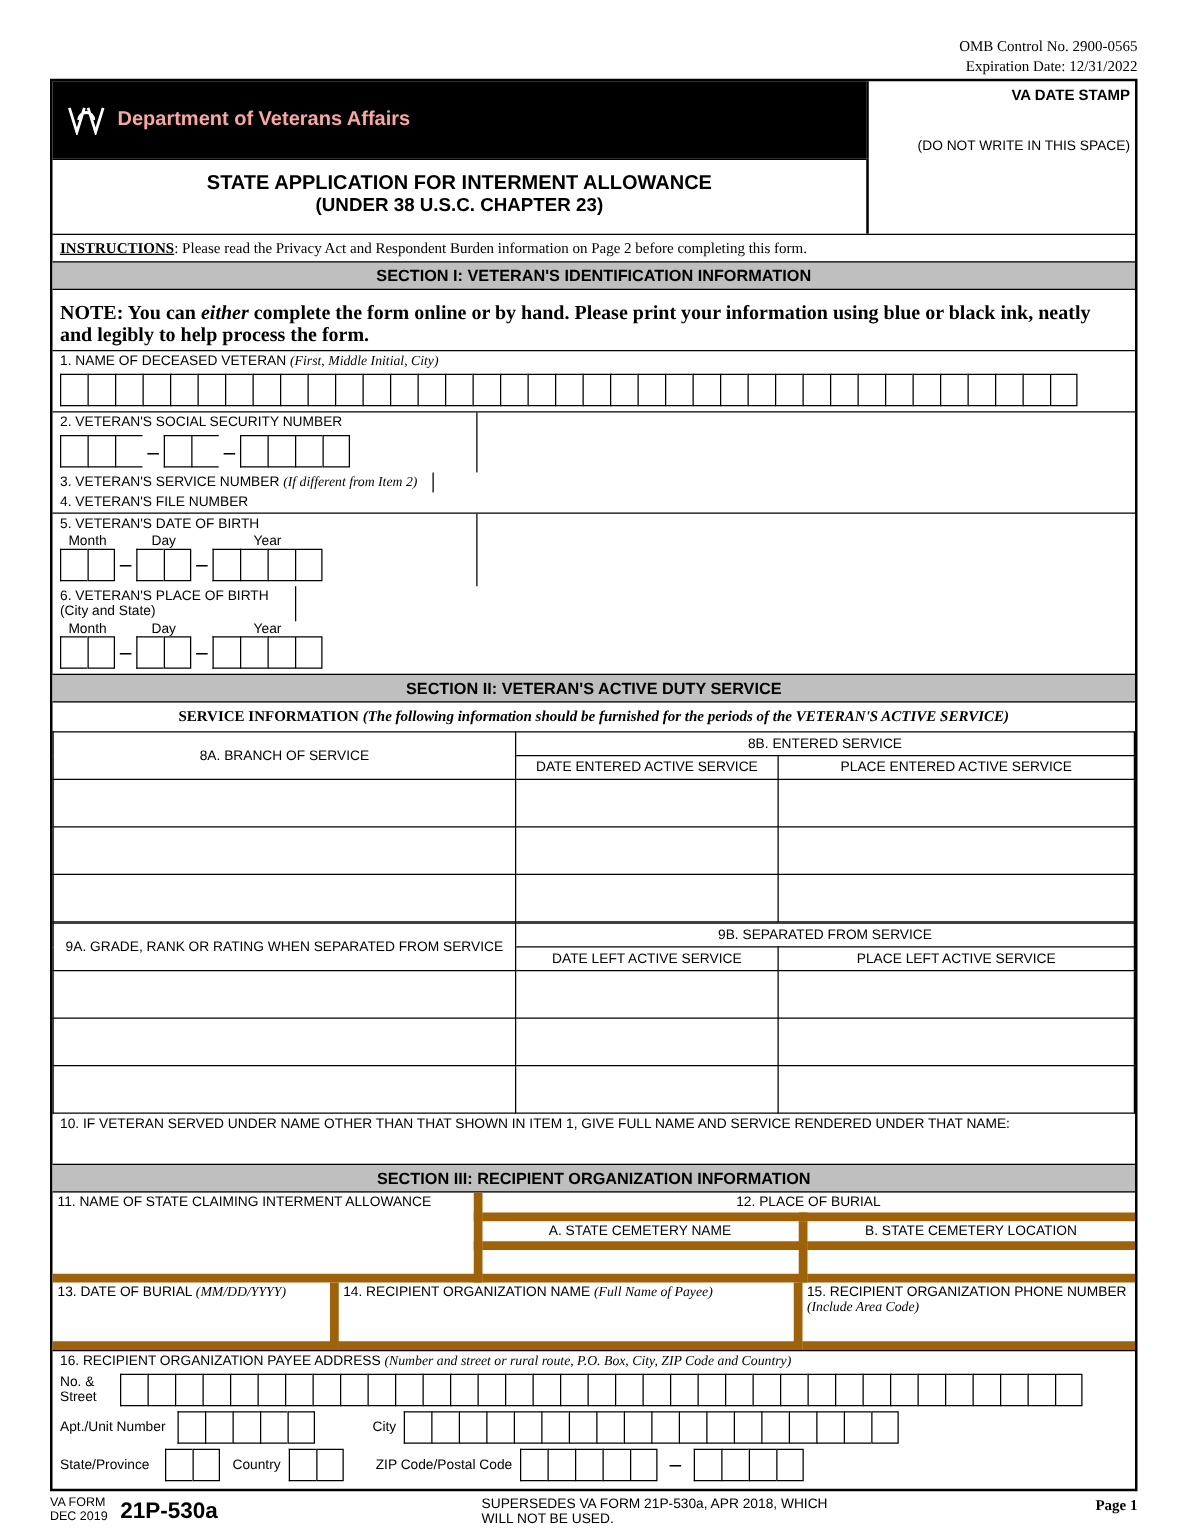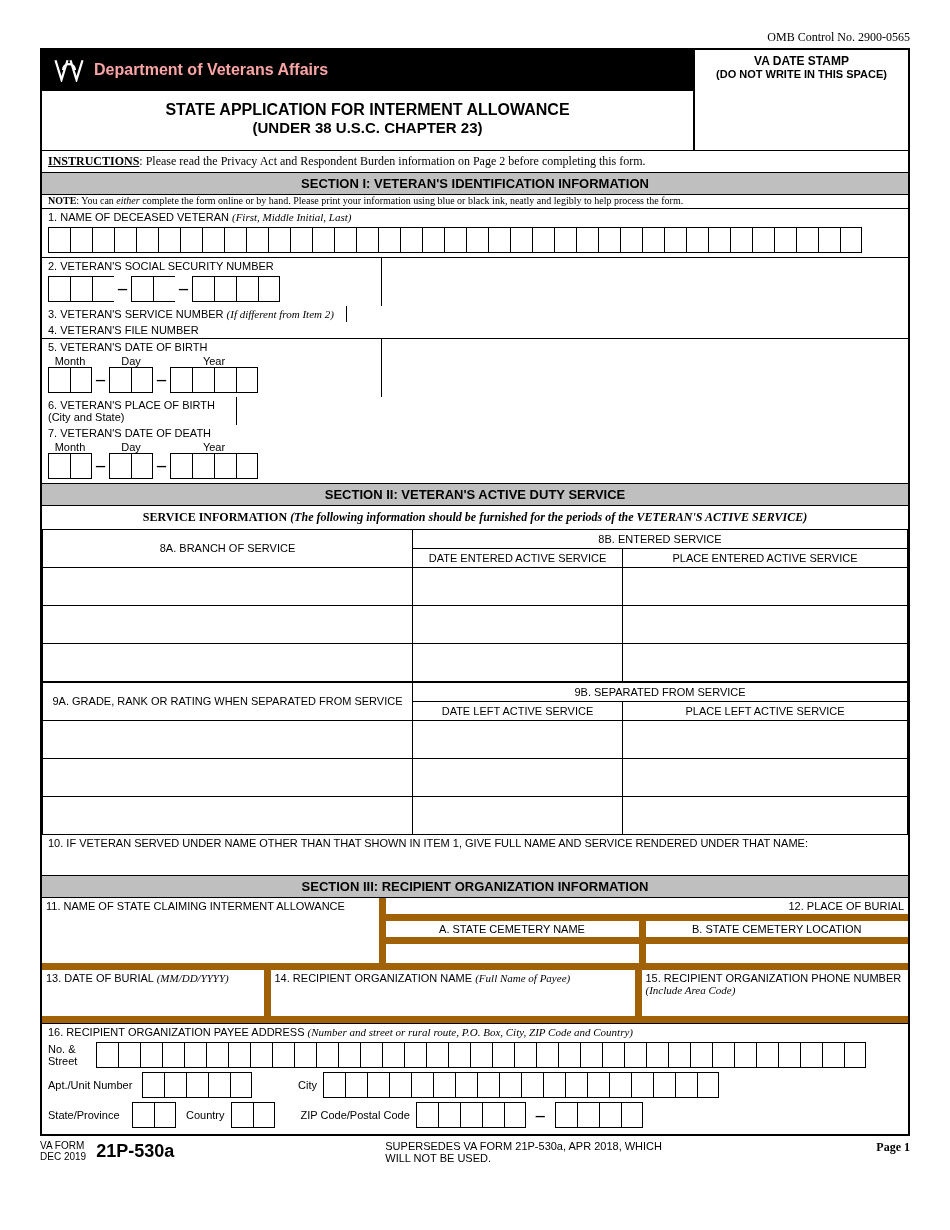--- a/index.html
+++ b/index.html
@@ -4,31 +4,31 @@
 <style>
 * { box-sizing: border-box; margin: 0; padding: 0; }
 body { font-family: "Times New Roman", serif; font-size: 12px; background: #fff; }
 .page { width: 950px; margin: 0 auto; padding: 30px 40px; }
 .omb { text-align: right; font-size: 12px; line-height: 1.3; margin-bottom: 2px; }
 .main-border { border: 2px solid #000; }
 .header-row { display: flex; }
 .dept-bar { background: #000; color: #fca5a5; flex: 1; display: flex; align-items: center; padding: 8px 12px; }
 .va-logo { width: 30px; height: 24px; margin-right: 10px; }
 .dept-bar span { font-weight: bold; font-size: 16px; font-family: Arial, sans-serif; }
-.date-stamp { width: 215px; border-left: 2px solid #000; text-align: center; padding: 4px; font-family: Arial, sans-serif; }
+.date-stamp { width: 215px; border-left: 2px solid #000; text-align: right; padding: 4px; font-family: Arial, sans-serif; }
 .date-stamp .t1 { font-weight: bold; font-size: 12px; }
-.date-stamp .t2 { font-weight: bold; font-size: 11px; }
+.date-stamp .t2 { font-weight: normal; font-size: 11px; margin-top: 28px; }
 .title-row { display: flex; }
 .title-block { flex: 1; text-align: center; padding: 10px 0; border-top: 1px solid #000; }
 .title-block .t1 { font-weight: bold; font-size: 16px; font-family: Arial, sans-serif; }
 .title-block .t2 { font-weight: bold; font-size: 15px; font-family: Arial, sans-serif; }
 .date-stamp-space { width: 215px; border-left: 2px solid #000; height: 60px; }
 .instructions { border-top: 1px solid #000; padding: 3px 6px; font-size: 12px; }
 .section-hdr { background: #bfbfbf; text-align: center; font-weight: bold; font-family: Arial, sans-serif; font-size: 13px; padding: 3px 0; border-top: 1px solid #000; border-bottom: 1px solid #000; }
-.note { padding: 0 6px 2px; font-size: 10px; }
+.note { padding: 10px 6px 2px; font-size: 16px; font-weight: bold; }
 .field-label { font-size: 11px; font-family: Arial, sans-serif; padding: 2px 6px 2px 6px; }
 .italic { font-style: italic; font-family: "Times New Roman", serif; }
 .row { display: flex; border-top: 1px solid #000; flex-direction: column; }
 .cell { border-right: 1px solid #000; }
 .cell:last-child { border-right: none; }
 .boxes { display: flex; padding: 2px 6px 4px; gap: 0; }
 .box { width: 22px; height: 26px; border: 1px solid #000; border-right: none; background: #fff; }
 .box:last-child { border-right: 1px solid #000; }
 .dash { display: flex; align-items: center; font-weight: bold; font-size: 18px; padding: 0 4px; }
 .mdY { display: flex; align-items: flex-start; padding: 0 6px 4px; }
@@ -49,20 +49,21 @@
 .footer .r { text-align: right; font-weight: bold; }
 .bt { border-top: 1px solid #000; }
 .no-bt th, .no-bt td { border-top: none; }
 </style>
 </head>
 <body>
 <div class="page">
 
 <div class="omb">
   <div>OMB Control No. 2900-0565</div>
+  <div>Expiration Date: 12/31/2022</div>
 </div>
 
 <div class="main-border">
   <div class="header-row">
     <div class="dept-bar">
       <svg class="va-logo" viewBox="0 0 40 30">
         <path d="M2 2 L10 28 L18 2 M12 15 A8 8 0 0 1 28 15 M22 2 L30 28 L38 2" stroke="#fff" stroke-width="3" fill="none"></path>
       </svg>
       <span>Department of Veterans Affairs</span>
     </div>
@@ -81,21 +82,21 @@
   <div class="instructions bt">
     <b><u>INSTRUCTIONS</u></b><span>: Please read the Privacy Act and Respondent Burden information on Page 2 before completing this form.</span>
   </div>
 
   <div class="section-hdr">SECTION I: VETERAN'S IDENTIFICATION INFORMATION</div>
   <div class="note">
     <b>NOTE</b><span>: You can </span><i>either</i><span> complete the form online or by hand. Please print your information using blue or black ink, neatly and legibly to help process the form.</span>
   </div>
 
   <div class="bt">
-    <div class="field-label"><span>1. NAME OF DECEASED VETERAN </span><span class="italic">(First, Middle Initial, Last)</span></div>
+    <div class="field-label"><span>1. NAME OF DECEASED VETERAN </span><span class="italic">(First, Middle Initial, City)</span></div>
     <div class="boxes">
       <div class="box"></div>
           <div class="box"></div>
           <div class="box"></div>
           <div class="box"></div>
           <div class="box"></div>
           <div class="box"></div>
           <div class="box"></div>
           <div class="box"></div>
           <div class="box"></div>
@@ -183,21 +184,20 @@
                 <div class="box"></div>
                 <div class="box"></div>
               </div>
             </div>
       </div>
     </div>
     <div class="cell" style="width:195px">
       <div class="field-label">6. VETERAN'S PLACE OF BIRTH (City and State)</div>
     </div>
     <div class="cell" style="flex:1">
-      <div class="field-label">7. VETERAN'S DATE OF DEATH</div>
       <div class="mdY">
         <div class="grp">
               <div class="lbl">Month</div>
               <div class="boxes" style="padding:0">
                 <div class="box"></div>
                 <div class="box"></div>
               </div>
             </div>
         <span class="dash" style="margin-top:14px">–</span>
         <div class="grp">
@@ -287,21 +287,21 @@
     <div style="height:24px"></div>
   </div>
 
   <div class="section-hdr">SECTION III: RECIPIENT ORGANIZATION INFORMATION</div>
 
   <div class="sec3">
     <table>
       <tbody>
             <tr>
         <td rowspan="3" style="width:340px;border-left:none;border-top:none"><span>11. NAME OF STATE CLAIMING INTERMENT ALLOWANCE</span></td>
-        <td colspan="2" style="text-align:right;border-top:none;border-right:none">12. PLACE OF BURIAL</td>
+        <td colspan="2" style="text-align:center;border-top:none;border-right:none">12. PLACE OF BURIAL</td>
       </tr>
       <tr>
         <td style="text-align:center;width:260px">A. STATE CEMETERY NAME</td>
         <td style="text-align:center;border-right:none">B. STATE CEMETERY LOCATION</td>
       </tr>
       <tr>
         <td style="height:26px"></td>
         <td style="border-right:none"></td>
       </tr>
     </tbody>

